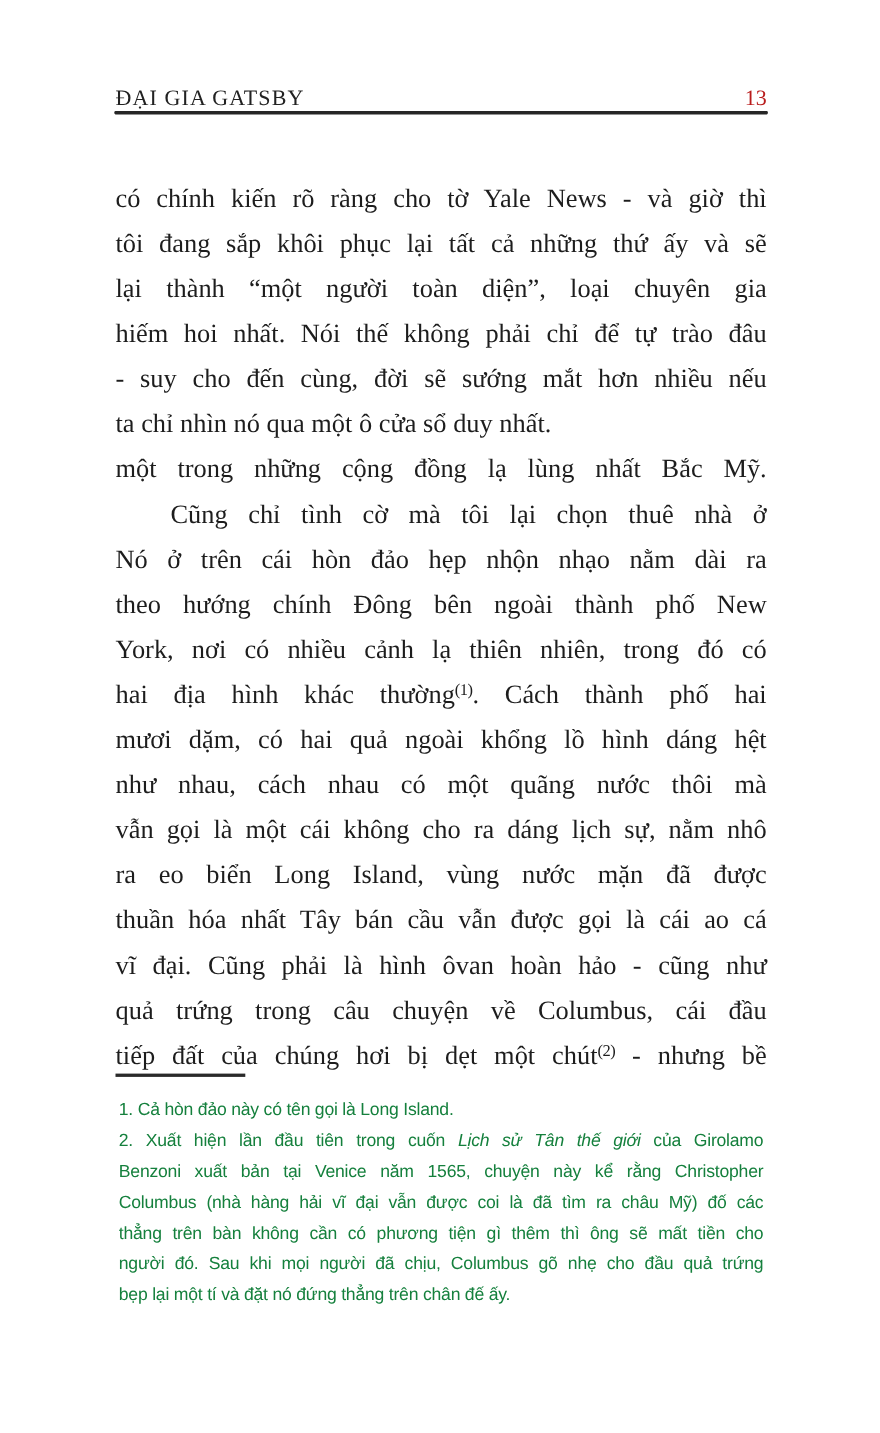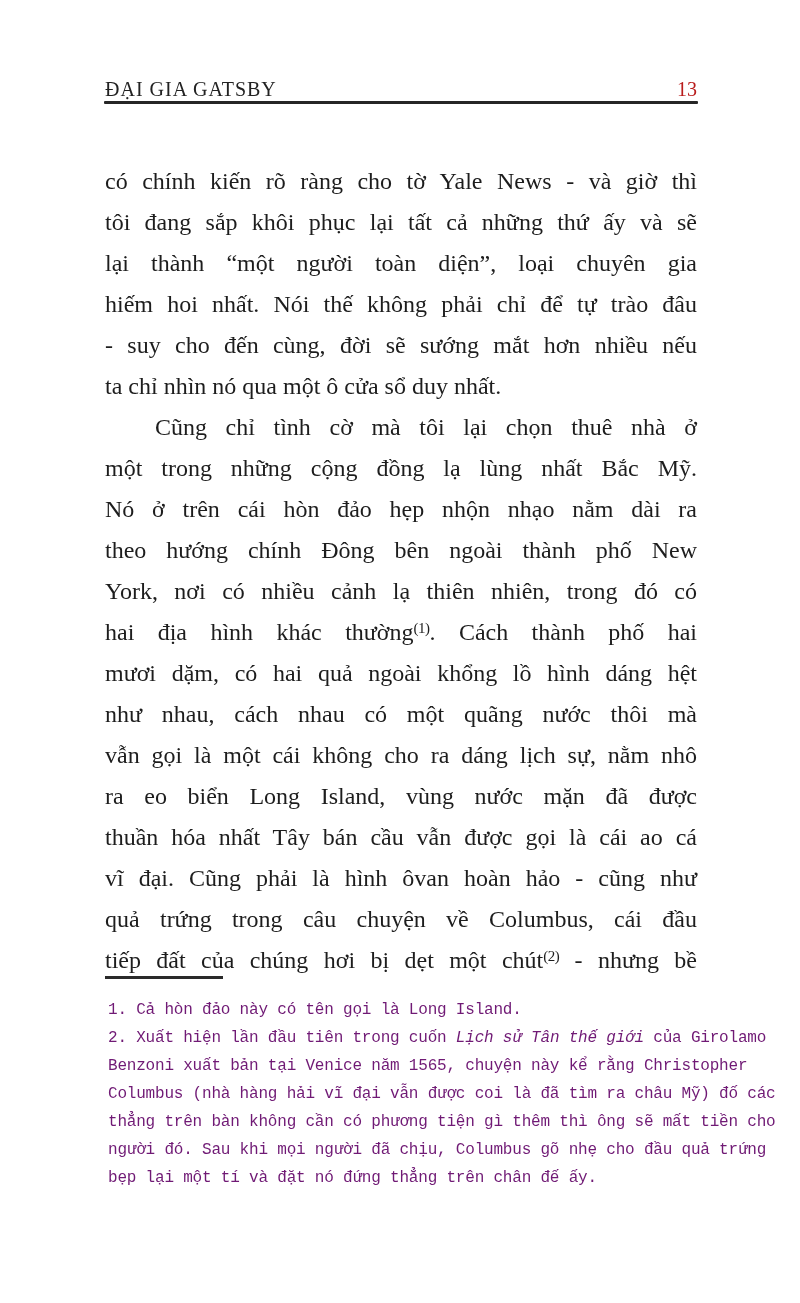--- a/index.html
+++ b/index.html
@@ -61,25 +61,25 @@
   }
   
   .footnote-rule {
     position: absolute;
     left: 105px; top: 976px; width: 118px; height: 3px;
     background: #2a2a2a;
   }
   .footnotes {
     position: absolute;
     left: 108px; top: 996px; width: 586px;
-    font-family: Liberation Mono, monospace;
+    font-family: Liberation Sans, sans-serif;
     font-size: 16px;
     letter-spacing: -0.2px;
     line-height: 28px;
-    color: #701a75;
+    color: #15803d;
   }
   .fline {
     text-align: justify;
     text-align-last: justify;
     height: 28px;
     white-space: nowrap;
   }
   .fline.note-end { text-align-last: left; }
   .fline .it { font-style: italic; }
 </style>
@@ -94,22 +94,22 @@
   </div>
   <div class="header-rule"></div>
 
   <div class="body-text">
     <div class="bline">có chính kiến rõ ràng cho tờ Yale News - và giờ thì</div>
     <div class="bline">tôi đang sắp khôi phục lại tất cả những thứ ấy và sẽ</div>
     <div class="bline">lại thành “một người toàn diện”, loại chuyên gia</div>
     <div class="bline">hiếm hoi nhất. Nói thế không phải chỉ để tự trào đâu</div>
     <div class="bline">- suy cho đến cùng, đời sẽ sướng mắt hơn nhiều nếu</div>
     <div class="bline para-end">ta chỉ nhìn nó qua một ô cửa sổ duy nhất.</div>
+    <div class="bline">một trong những cộng đồng lạ lùng nhất Bắc Mỹ.</div>
     <div class="bline indent">Cũng chỉ tình cờ mà tôi lại chọn thuê nhà ở</div>
-    <div class="bline">một trong những cộng đồng lạ lùng nhất Bắc Mỹ.</div>
     <div class="bline">Nó ở trên cái hòn đảo hẹp nhộn nhạo nằm dài ra</div>
     <div class="bline">theo hướng chính Đông bên ngoài thành phố New</div>
     <div class="bline">York, nơi có nhiều cảnh lạ thiên nhiên, trong đó có</div>
     <div class="bline"><span>hai địa hình khác thường</span><sup class="fnref">(1)</sup><span>. Cách thành phố hai</span></div>
     <div class="bline">mươi dặm, có hai quả ngoài khổng lồ hình dáng hệt</div>
     <div class="bline">như nhau, cách nhau có một quãng nước thôi mà</div>
     <div class="bline">vẫn gọi là một cái không cho ra dáng lịch sự, nằm nhô</div>
     <div class="bline">ra eo biển Long Island, vùng nước mặn đã được</div>
     <div class="bline">thuần hóa nhất Tây bán cầu vẫn được gọi là cái ao cá</div>
     <div class="bline">vĩ đại. Cũng phải là hình ôvan hoàn hảo - cũng như</div>

